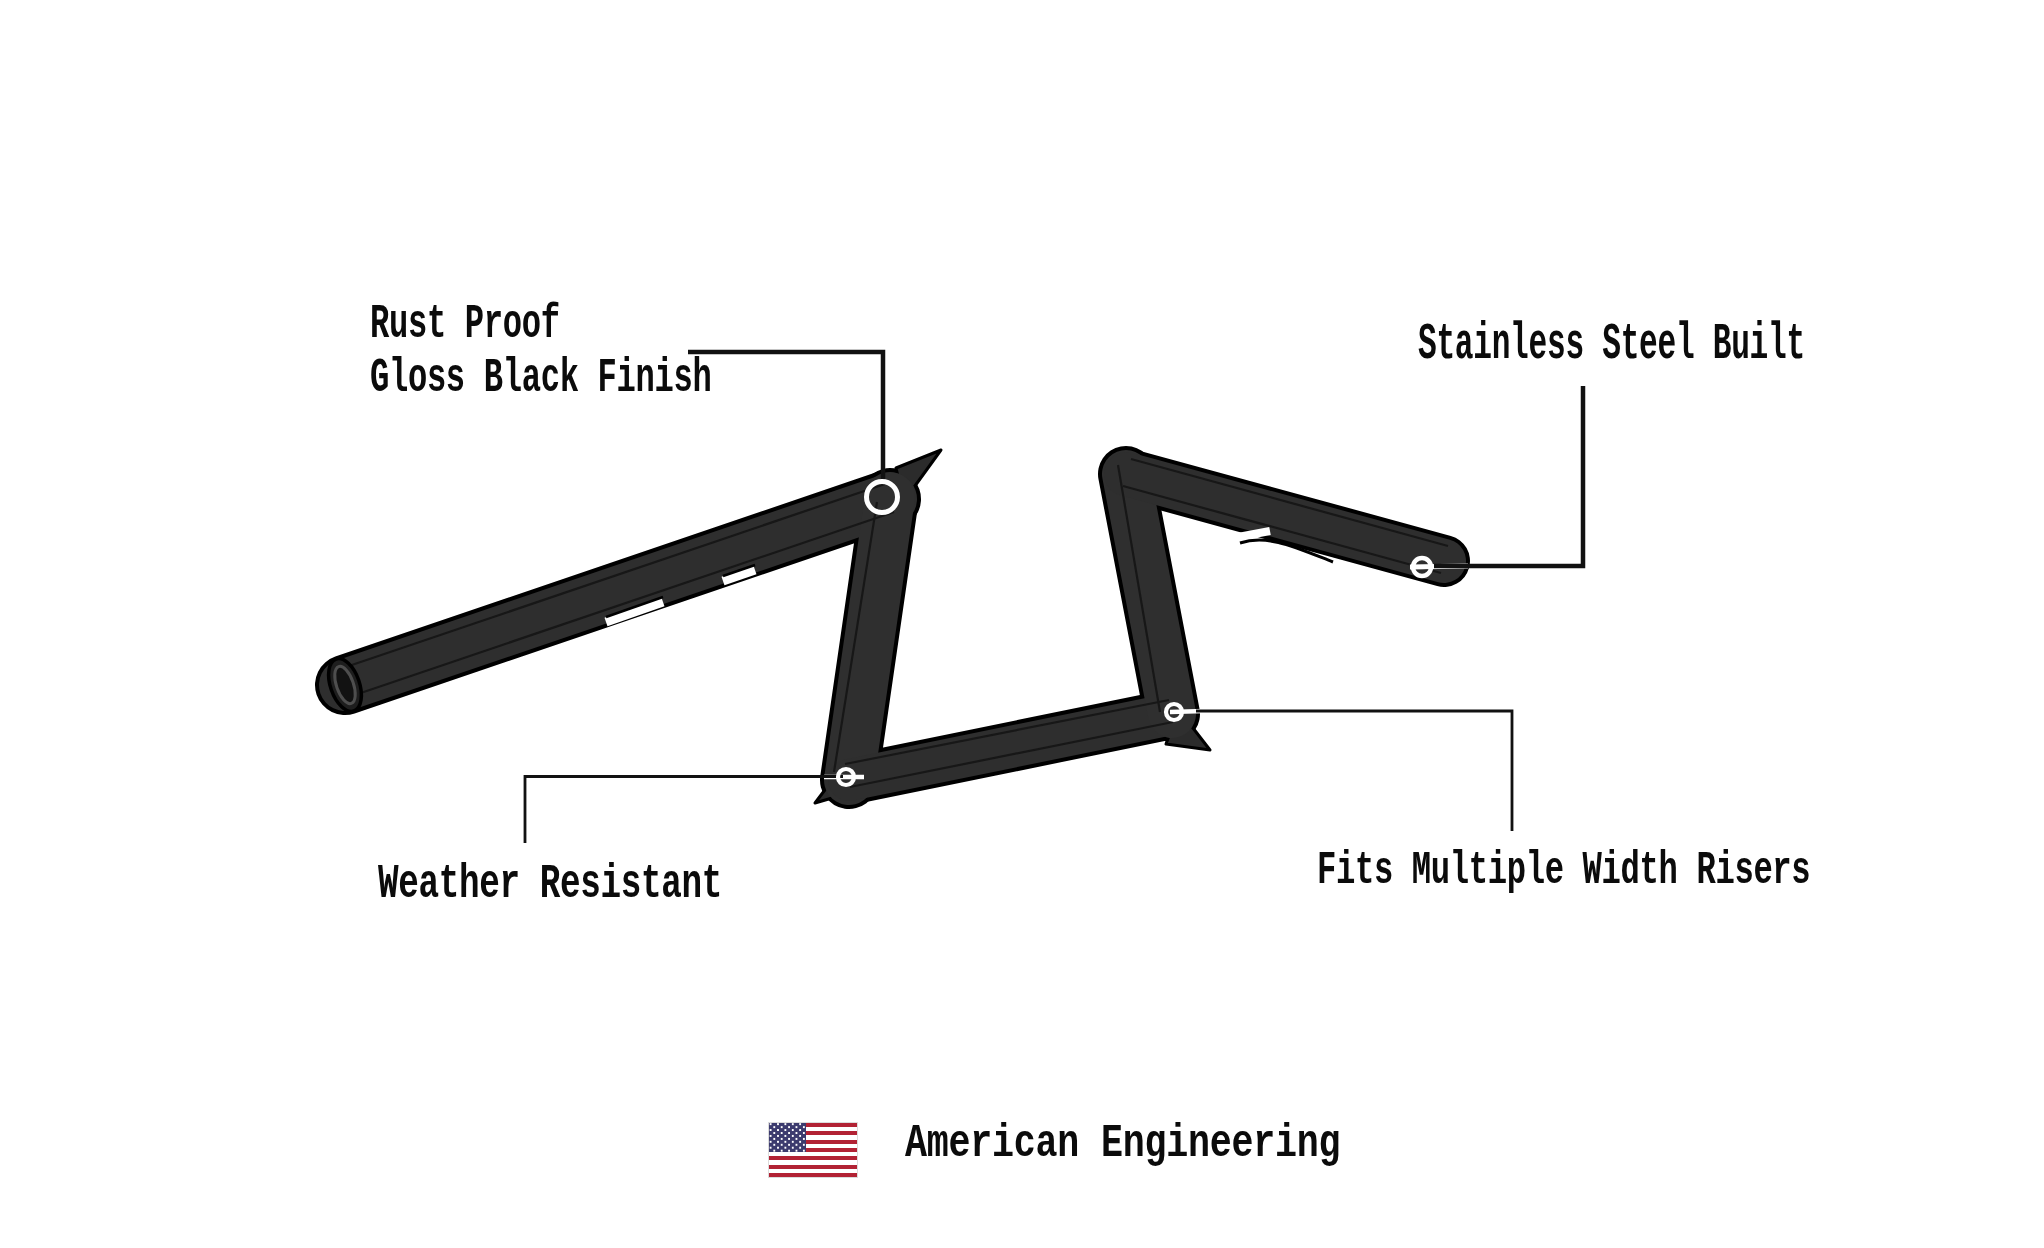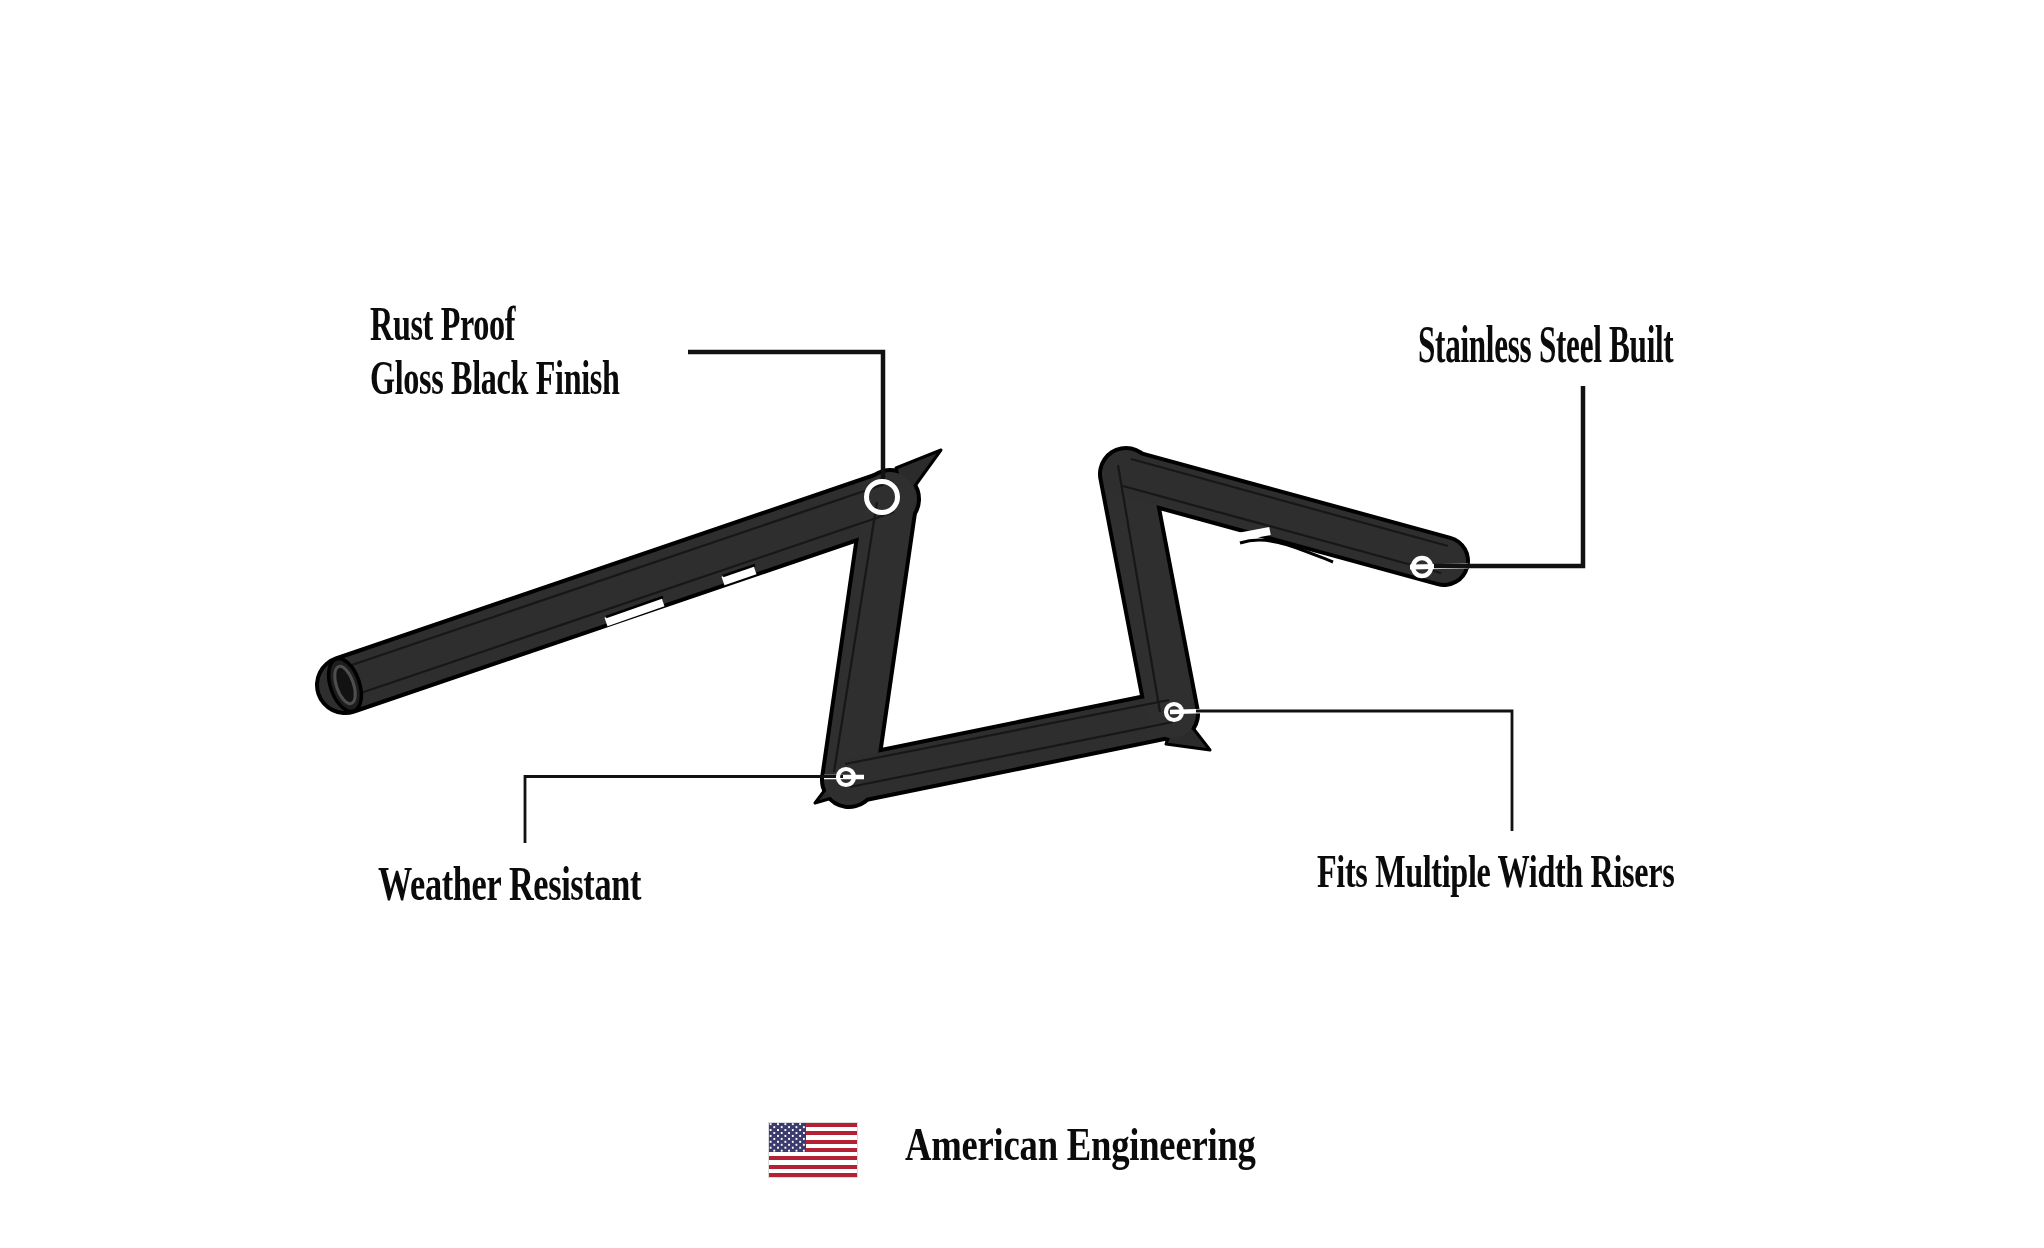--- a/index.html
+++ b/index.html
@@ -1,21 +1,21 @@
 <!DOCTYPE html>
 <html><head>
 <meta charset="utf-8">
 <style>
   html,body{margin:0;padding:0;background:#ffffff;}
   #stage{
     position:relative;
     width:2044px;height:1248px;
     background:#ffffff;
     overflow:hidden;
-    font-family:Liberation Serif, serif;
+    font-family:Liberation Mono, monospace;
   }
   .label{
     position:absolute;
     font-weight:700;
     color:#0b0b0b;
     letter-spacing:-0.5px;
     white-space:nowrap;
     transform-origin:left top;
     line-height:1.12;
   }

